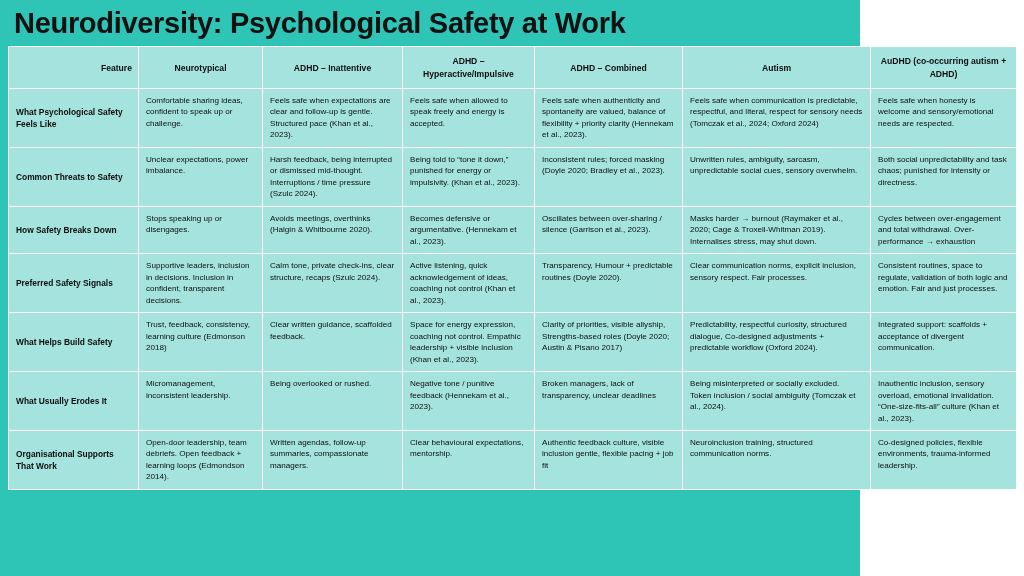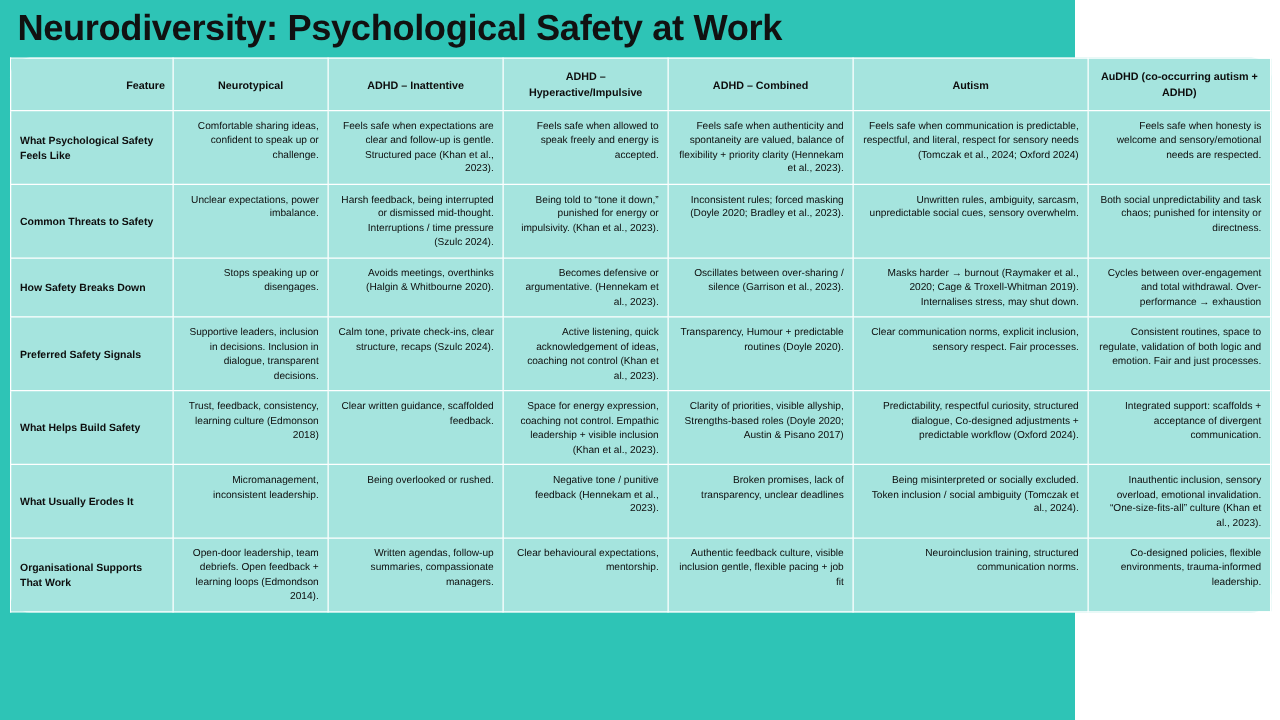--- a/index.html
+++ b/index.html
@@ -49,21 +49,20 @@
     border-radius: 16px;
   }
   th, td {
     border: 1px solid #ffffff;
     vertical-align: top;
     padding: 6px 7px;
     font-size: 8.1px;
     line-height: 1.42;
     color: #0d0d0d;
     background: #a5e4de;
-    text-align: right;
   }
   thead th {
     text-align: center;
     font-weight: bold;
     font-size: 8.6px;
     padding: 8px 6px;
     vertical-align: middle;
     background: #a5e4de;
   }
   thead th.feature-head {
@@ -136,42 +135,42 @@
           <td class="rowhead">How Safety Breaks Down</td>
           <td>Stops speaking up or disengages.</td>
           <td>Avoids meetings, overthinks (Halgin &amp; Whitbourne 2020).</td>
           <td>Becomes defensive or argumentative. (Hennekam et al., 2023).</td>
           <td>Oscillates between over-sharing / silence (Garrison et al., 2023).</td>
           <td>Masks harder → burnout (Raymaker et al., 2020; Cage &amp; Troxell-Whitman 2019). Internalises stress, may shut down.</td>
           <td>Cycles between over-engagement and total withdrawal. Over-performance → exhaustion</td>
         </tr>
         <tr>
           <td class="rowhead">Preferred Safety Signals</td>
-          <td>Supportive leaders, inclusion in decisions. Inclusion in dialogue, transparent decisions.</td>
+          <td>Supportive leaders, inclusion in decisions. Inclusion in confident, transparent decisions.</td>
           <td>Calm tone, private check-ins, clear structure, recaps (Szulc 2024).</td>
           <td>Active listening, quick acknowledgement of ideas, coaching not control (Khan et al., 2023).</td>
           <td>Transparency, Humour + predictable routines (Doyle 2020).</td>
           <td>Clear communication norms, explicit inclusion, sensory respect. Fair processes.</td>
           <td>Consistent routines, space to regulate, validation of both logic and emotion. Fair and just processes.</td>
         </tr>
         <tr>
           <td class="rowhead">What Helps Build Safety</td>
           <td>Trust, feedback, consistency, learning culture (Edmonson 2018)</td>
           <td>Clear written guidance, scaffolded feedback.</td>
           <td>Space for energy expression, coaching not control. Empathic leadership + visible inclusion (Khan et al., 2023).</td>
           <td>Clarity of priorities, visible allyship, Strengths-based roles (Doyle 2020; Austin &amp; Pisano 2017)</td>
           <td>Predictability, respectful curiosity, structured dialogue, Co-designed adjustments + predictable workflow (Oxford 2024).</td>
           <td>Integrated support: scaffolds + acceptance of divergent communication.</td>
         </tr>
         <tr>
           <td class="rowhead">What Usually Erodes It</td>
           <td>Micromanagement, inconsistent leadership.</td>
           <td>Being overlooked or rushed.</td>
           <td>Negative tone / punitive feedback (Hennekam et al., 2023).</td>
-          <td>Broken promises, lack of transparency, unclear deadlines</td>
+          <td>Broken managers, lack of transparency, unclear deadlines</td>
           <td>Being misinterpreted or socially excluded. Token inclusion / social ambiguity (Tomczak et al., 2024).</td>
           <td>Inauthentic inclusion, sensory overload, emotional invalidation. “One-size-fits-all” culture (Khan et al., 2023).</td>
         </tr>
         <tr>
           <td class="rowhead">Organisational Supports That Work</td>
           <td>Open-door leadership, team debriefs. Open feedback + learning loops (Edmondson 2014).</td>
           <td>Written agendas, follow-up summaries, compassionate managers.</td>
           <td>Clear behavioural expectations, mentorship.</td>
           <td>Authentic feedback culture, visible inclusion gentle, flexible pacing + job fit</td>
           <td>Neuroinclusion training, structured communication norms.</td>

